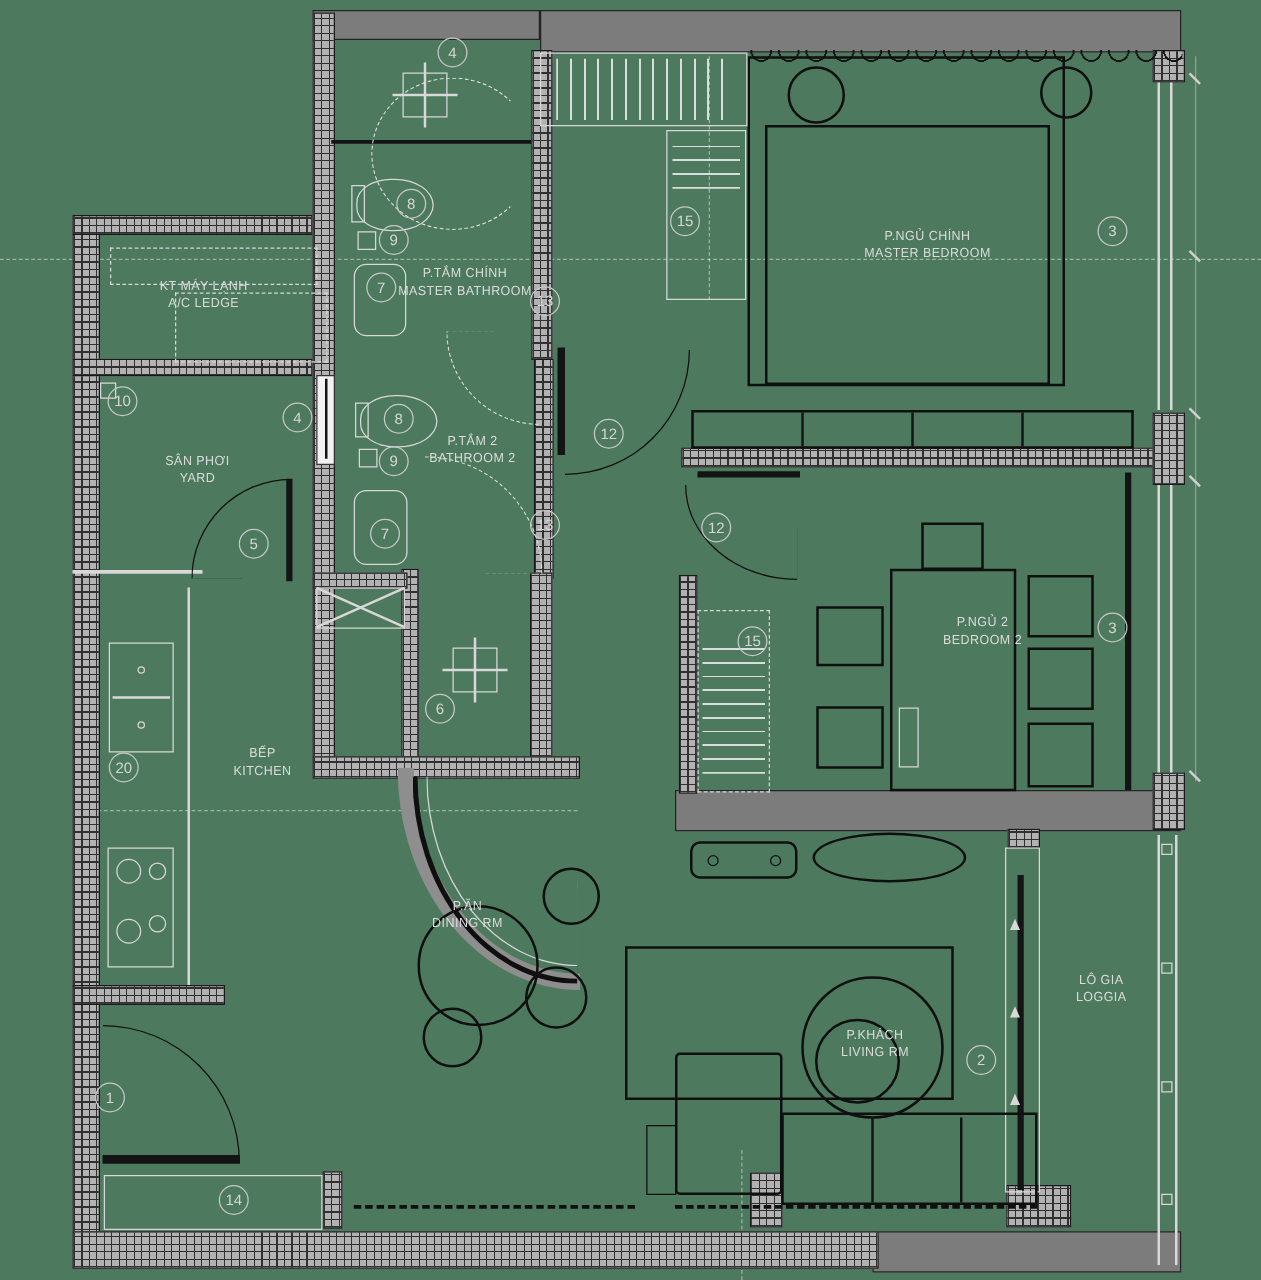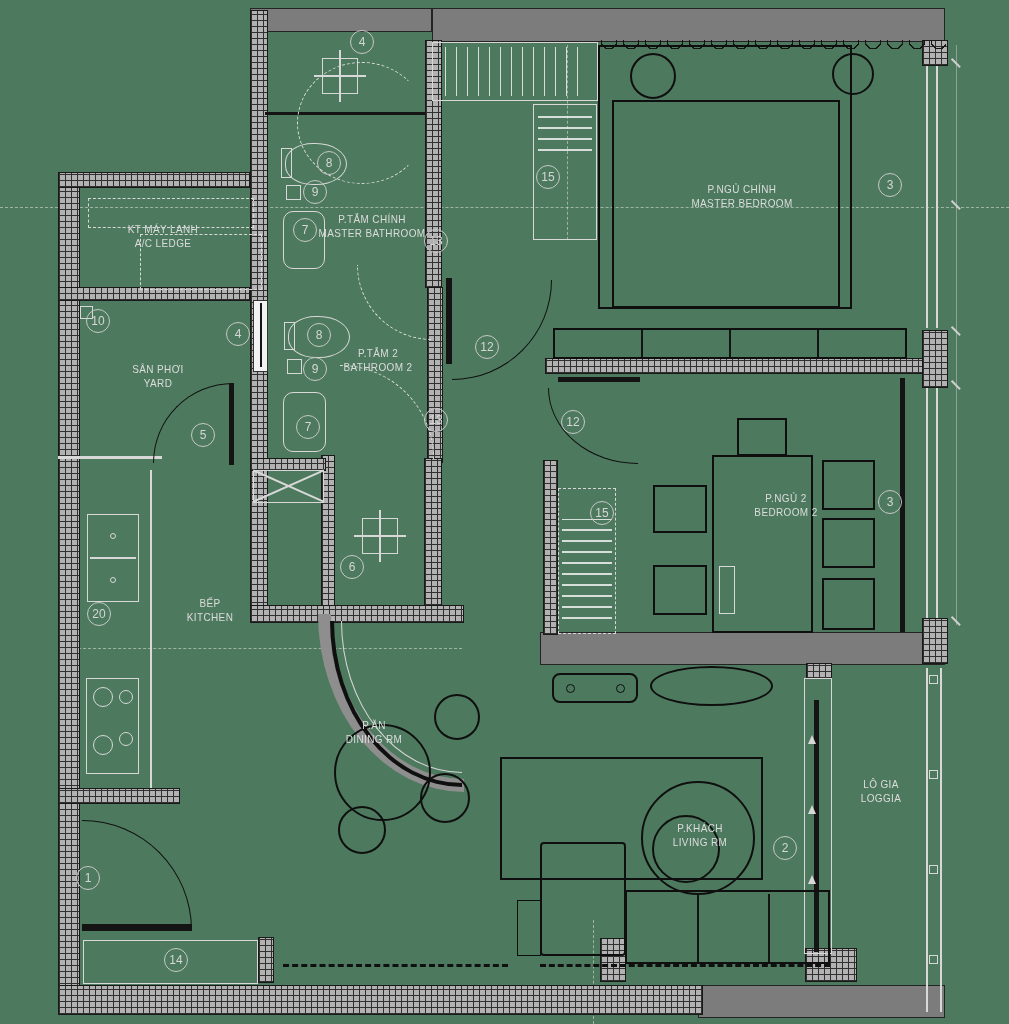--- a/index.html
+++ b/index.html
@@ -256,17 +256,17 @@
   <div class="ab marker" style="left:317px;top:151px">8</div>
   <div class="ab marker" style="left:307px;top:323px">8</div>
   <div class="ab marker" style="left:303px;top:180px">9</div>
   <div class="ab marker" style="left:303px;top:357px">9</div>
   <div class="ab marker" style="left:86px;top:309px">10</div>
   <div class="ab marker" style="left:87px;top:602px">20</div>
   <div class="ab marker" style="left:475px;top:335px">12</div>
   <div class="ab marker" style="left:561px;top:410px">12</div>
   <div class="ab marker" style="left:424px;top:229px">13</div>
   <div class="ab marker" style="left:424px;top:408px">13</div>
-  <div class="ab marker" style="left:164px;top:948px">14</div>
+  <div class="ab marker" style="left:175px;top:948px">14</div>
   <div class="ab marker" style="left:536px;top:165px">15</div>
   <div class="ab marker" style="left:590px;top:501px">15</div>
 
 </div>
 
 </body></html>

